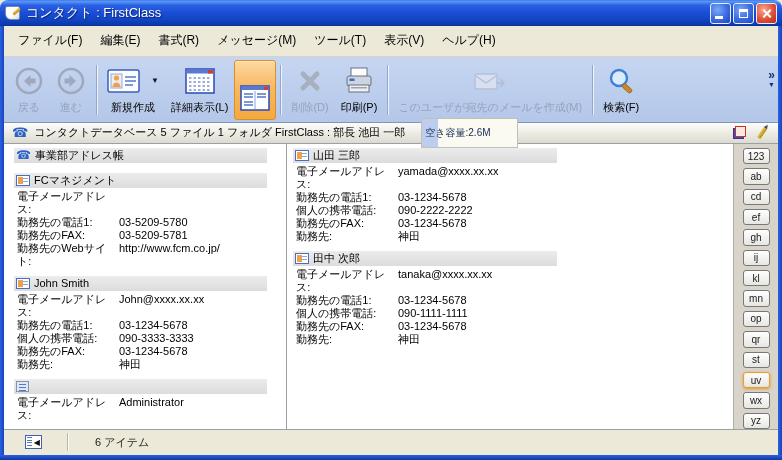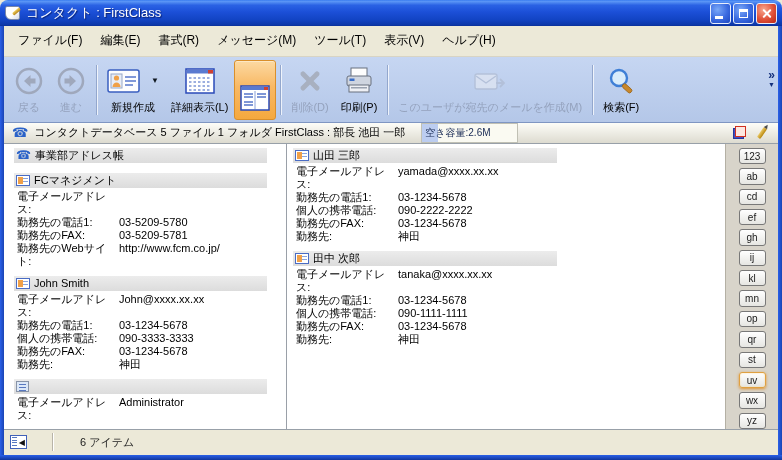--- a/index.html
+++ b/index.html
@@ -49,21 +49,21 @@
   .caret { font-size:8px; color:#101820; }
   .tsep { width:1px; background:#93a7cd; box-shadow:1px 0 0 rgba(255,255,255,.75); margin:5px 4px; }
   .toolbar-overflow { position:absolute; right:3px; top:14px; display:flex; flex-direction:column; align-items:center; color:#14307c; line-height:9px; }
   .toolbar-overflow .chev { font-size:12px; font-weight:bold; }
   .toolbar-overflow .car  { font-size:7px; }
 
   
   .infobar { height:21px; background:linear-gradient(#fdfdf8,#dddbd0); border-bottom:1px solid #98a0a8; display:flex; align-items:center; padding:0 6px 0 8px; gap:6px; }
   .phone-glyph { color:#2a62c8; font-size:13px; line-height:13px; }
   .info-text { white-space:nowrap; }
-  .capacity { margin-left:10px; width:97px; height:20px; background:#fafaf2; border:1px solid #c0c0b4; position:relative; display:flex; align-items:center; }
+  .capacity { margin-left:10px; width:97px; height:30px; background:#fafaf2; border:1px solid #c0c0b4; position:relative; display:flex; align-items:center; }
   .capacity-fill { position:absolute; left:0; top:0; bottom:0; width:16px; background:#bccdf0; }
   .capacity-label { position:relative; font-size:10px; color:#182a54; padding-left:3px; white-space:nowrap; }
   .info-spacer { flex:1; }
   .layers-icon { width:13px; height:13px; position:relative; }
   .layers-icon::before { content:""; position:absolute; left:0; bottom:0; width:9px; height:9px; background:#4050c8; border:1px solid #283898; }
   .layers-icon::after { content:""; position:absolute; right:0; top:0; width:9px; height:9px; background:#fde8e0; border:1px solid #d03020; }
   .pencil-icon { width:12px; height:4px; background:linear-gradient(#eccb68,#b8860b); transform:rotate(-55deg); border-radius:1px; position:relative; margin:0 4px; }
   .pencil-icon::after { content:""; position:absolute; right:-4px; top:0; border-left:4px solid #4a4a4a; border-top:2px solid transparent; border-bottom:2px solid transparent; }
 
   
@@ -84,28 +84,28 @@
   .cicon[data-icon="phonebook"] { font-size:12px; line-height:12px; color:#2a62c8; }
   .cicon[data-icon="card"] { width:14px; height:11px; border:1px solid #4a6cc4; background:#fff; position:relative; }
   .cicon[data-icon="card"]::before { content:""; position:absolute; left:1px; top:1px; width:5px; height:7px; background:#f0a048; }
   .cicon[data-icon="card"]::after { content:""; position:absolute; right:1px; top:2px; width:5px; height:6px;
       background:repeating-linear-gradient(#8aa4dc 0 1px,transparent 1px 3px); }
   .cicon[data-icon="maillist"] { width:13px; height:11px; border:1px solid #8894a8; background:#dce8f8; position:relative; }
   .cicon[data-icon="maillist"]::after { content:""; position:absolute; left:2px; right:2px; top:2px; height:7px;
       background:repeating-linear-gradient(#5878c0 0 1px,transparent 1px 3px); }
 
   
-  .tabstrip { width:53px; background:#d8d4ca; border-left:1px solid #b4b0a4; display:flex; flex-direction:column; align-items:center; padding-top:4px; gap:4px; }
+  .tabstrip { width:45px; background:#d8d4ca; border-left:1px solid #b4b0a4; display:flex; flex-direction:column; align-items:center; padding-top:4px; gap:4px; }
   .tab { width:27px; height:17px; font-size:10px; font-family:"Liberation Sans",sans-serif; color:#202020;
          background:linear-gradient(#ffffff,#e6e6e2); border:1px solid #787878; border-radius:3px;
          display:flex; align-items:center; justify-content:center; padding:0; }
   .tab[data-active="true"] { border-color:#e0a040; box-shadow:0 1px 3px rgba(224,140,32,.9), inset 0 0 2px #f5d9a0; }
 
   
-  .statusbar { height:27px; background:#ece9d8; border-top:1px solid #98a0a8; display:flex; align-items:center; padding-left:6px;gap:15px; }
+  .statusbar { height:27px; background:#ece9d8; border-top:1px solid #98a0a8; display:flex; align-items:center; padding-left:21px;gap:15px; }
   .pane-toggle-icon { width:17px; height:14px; border:1px solid #4060b8; background:#fff; position:relative; }
   .pane-toggle-icon::before { content:""; position:absolute; left:1px; top:1px; width:5px; height:10px;
       background:repeating-linear-gradient(#5878c0 0 1px,transparent 1px 2.5px); }
   .pane-toggle-icon::after { content:"◀"; position:absolute; right:1px; top:2px; font-size:8px; color:#101010; }
   .status-sep { width:1px; height:18px; background:#b8b4a8; box-shadow:1px 0 0 #fff; margin:0 12px 0 10px; }
   .status-text { font-size:11px; color:#202020; }
 </style>
 </head>
 <body>
 

